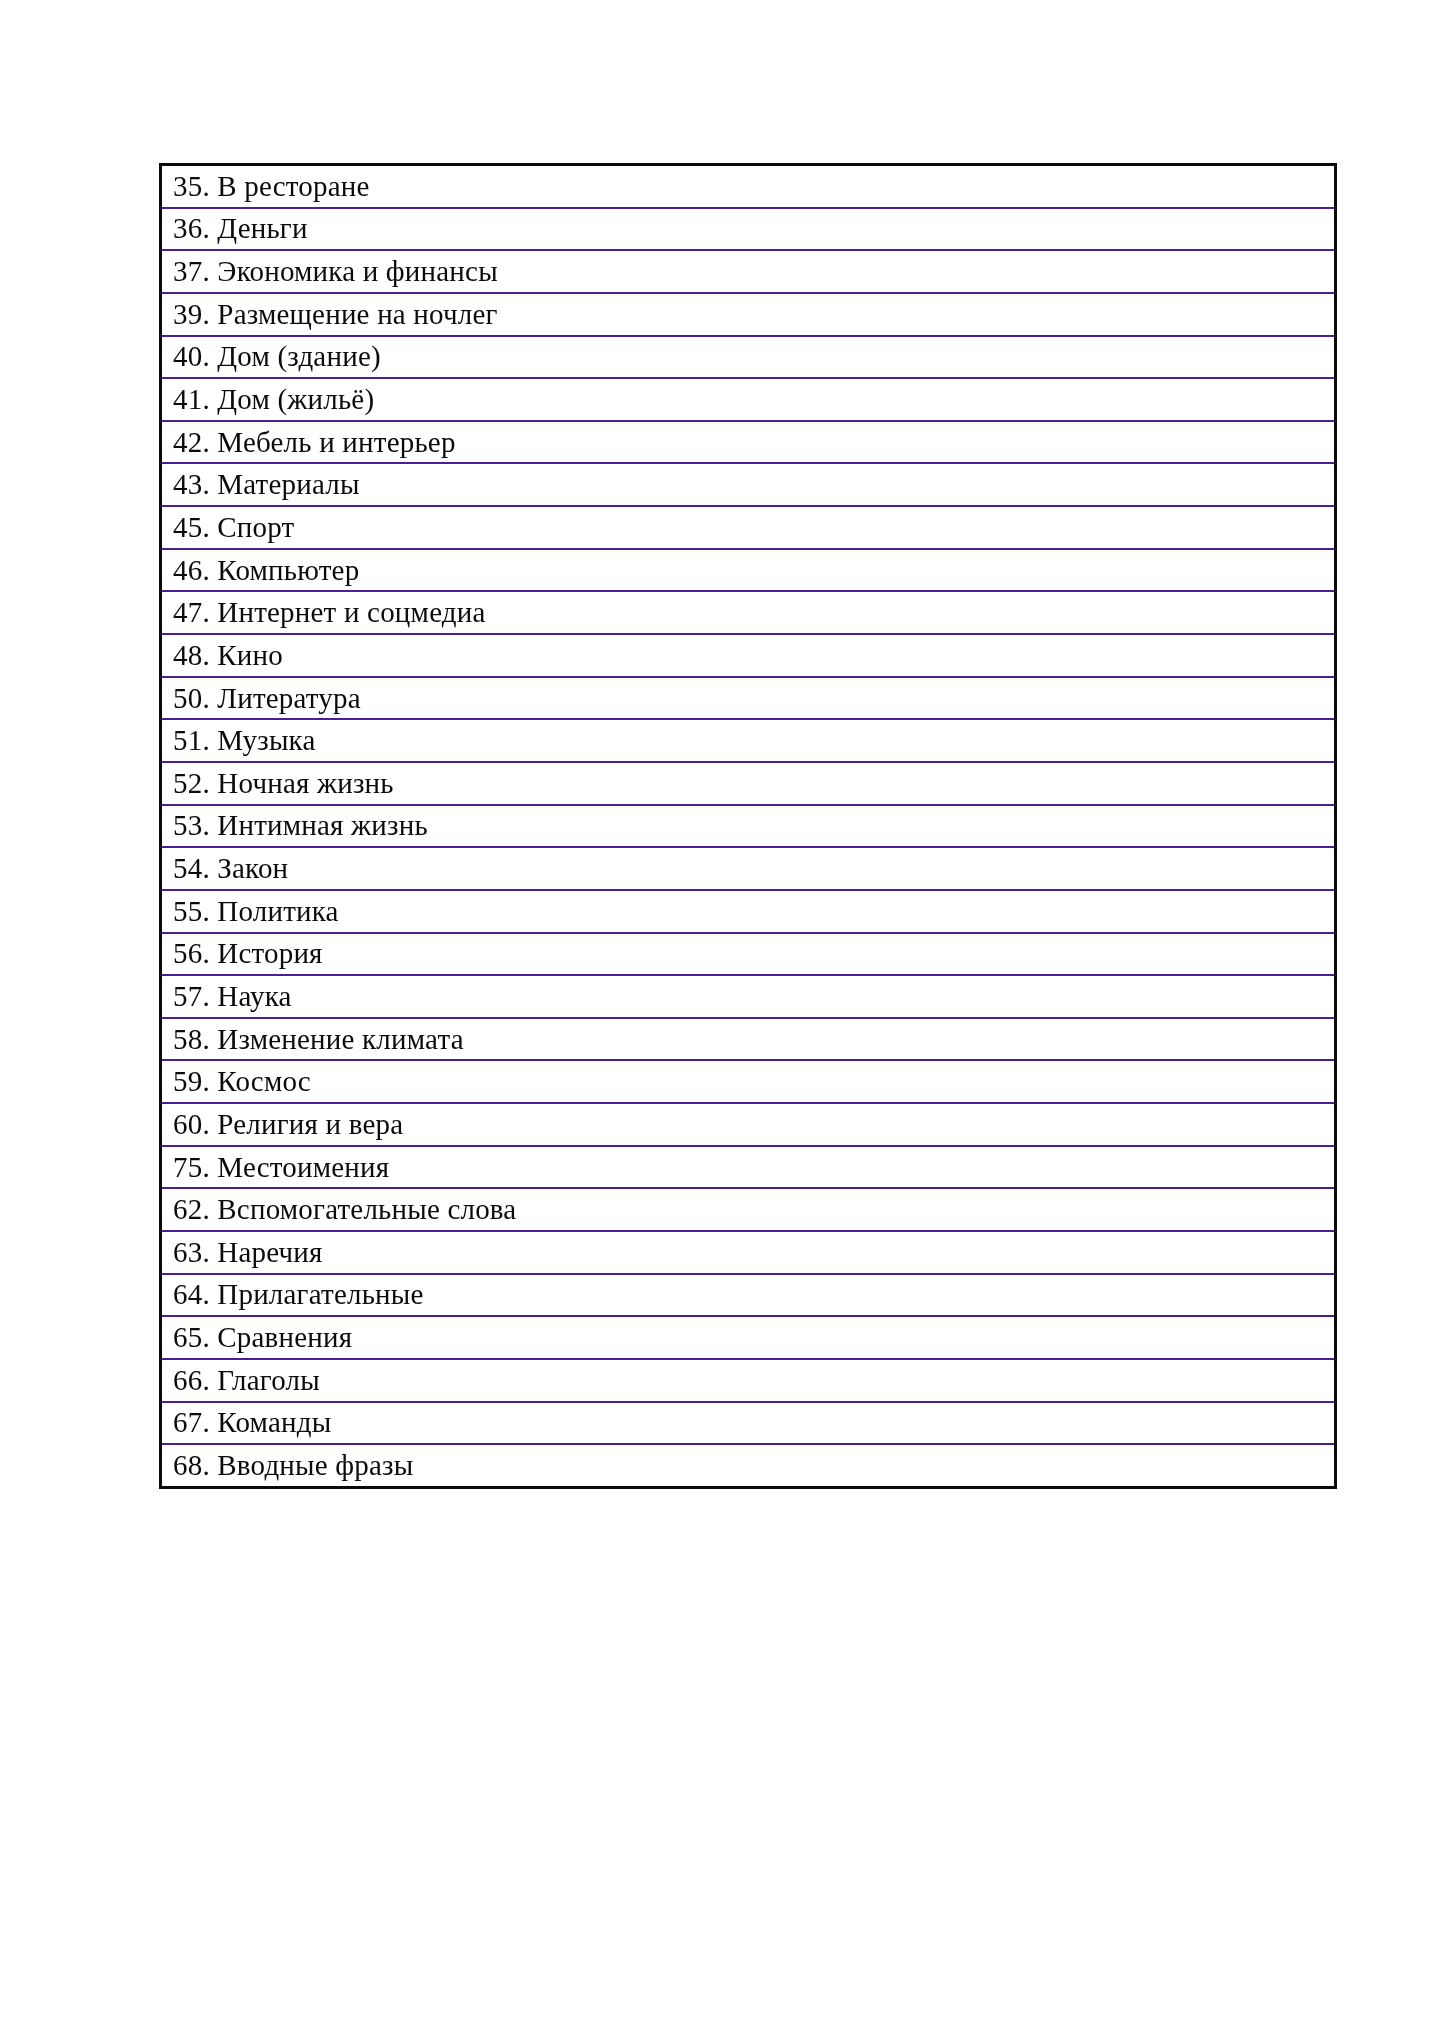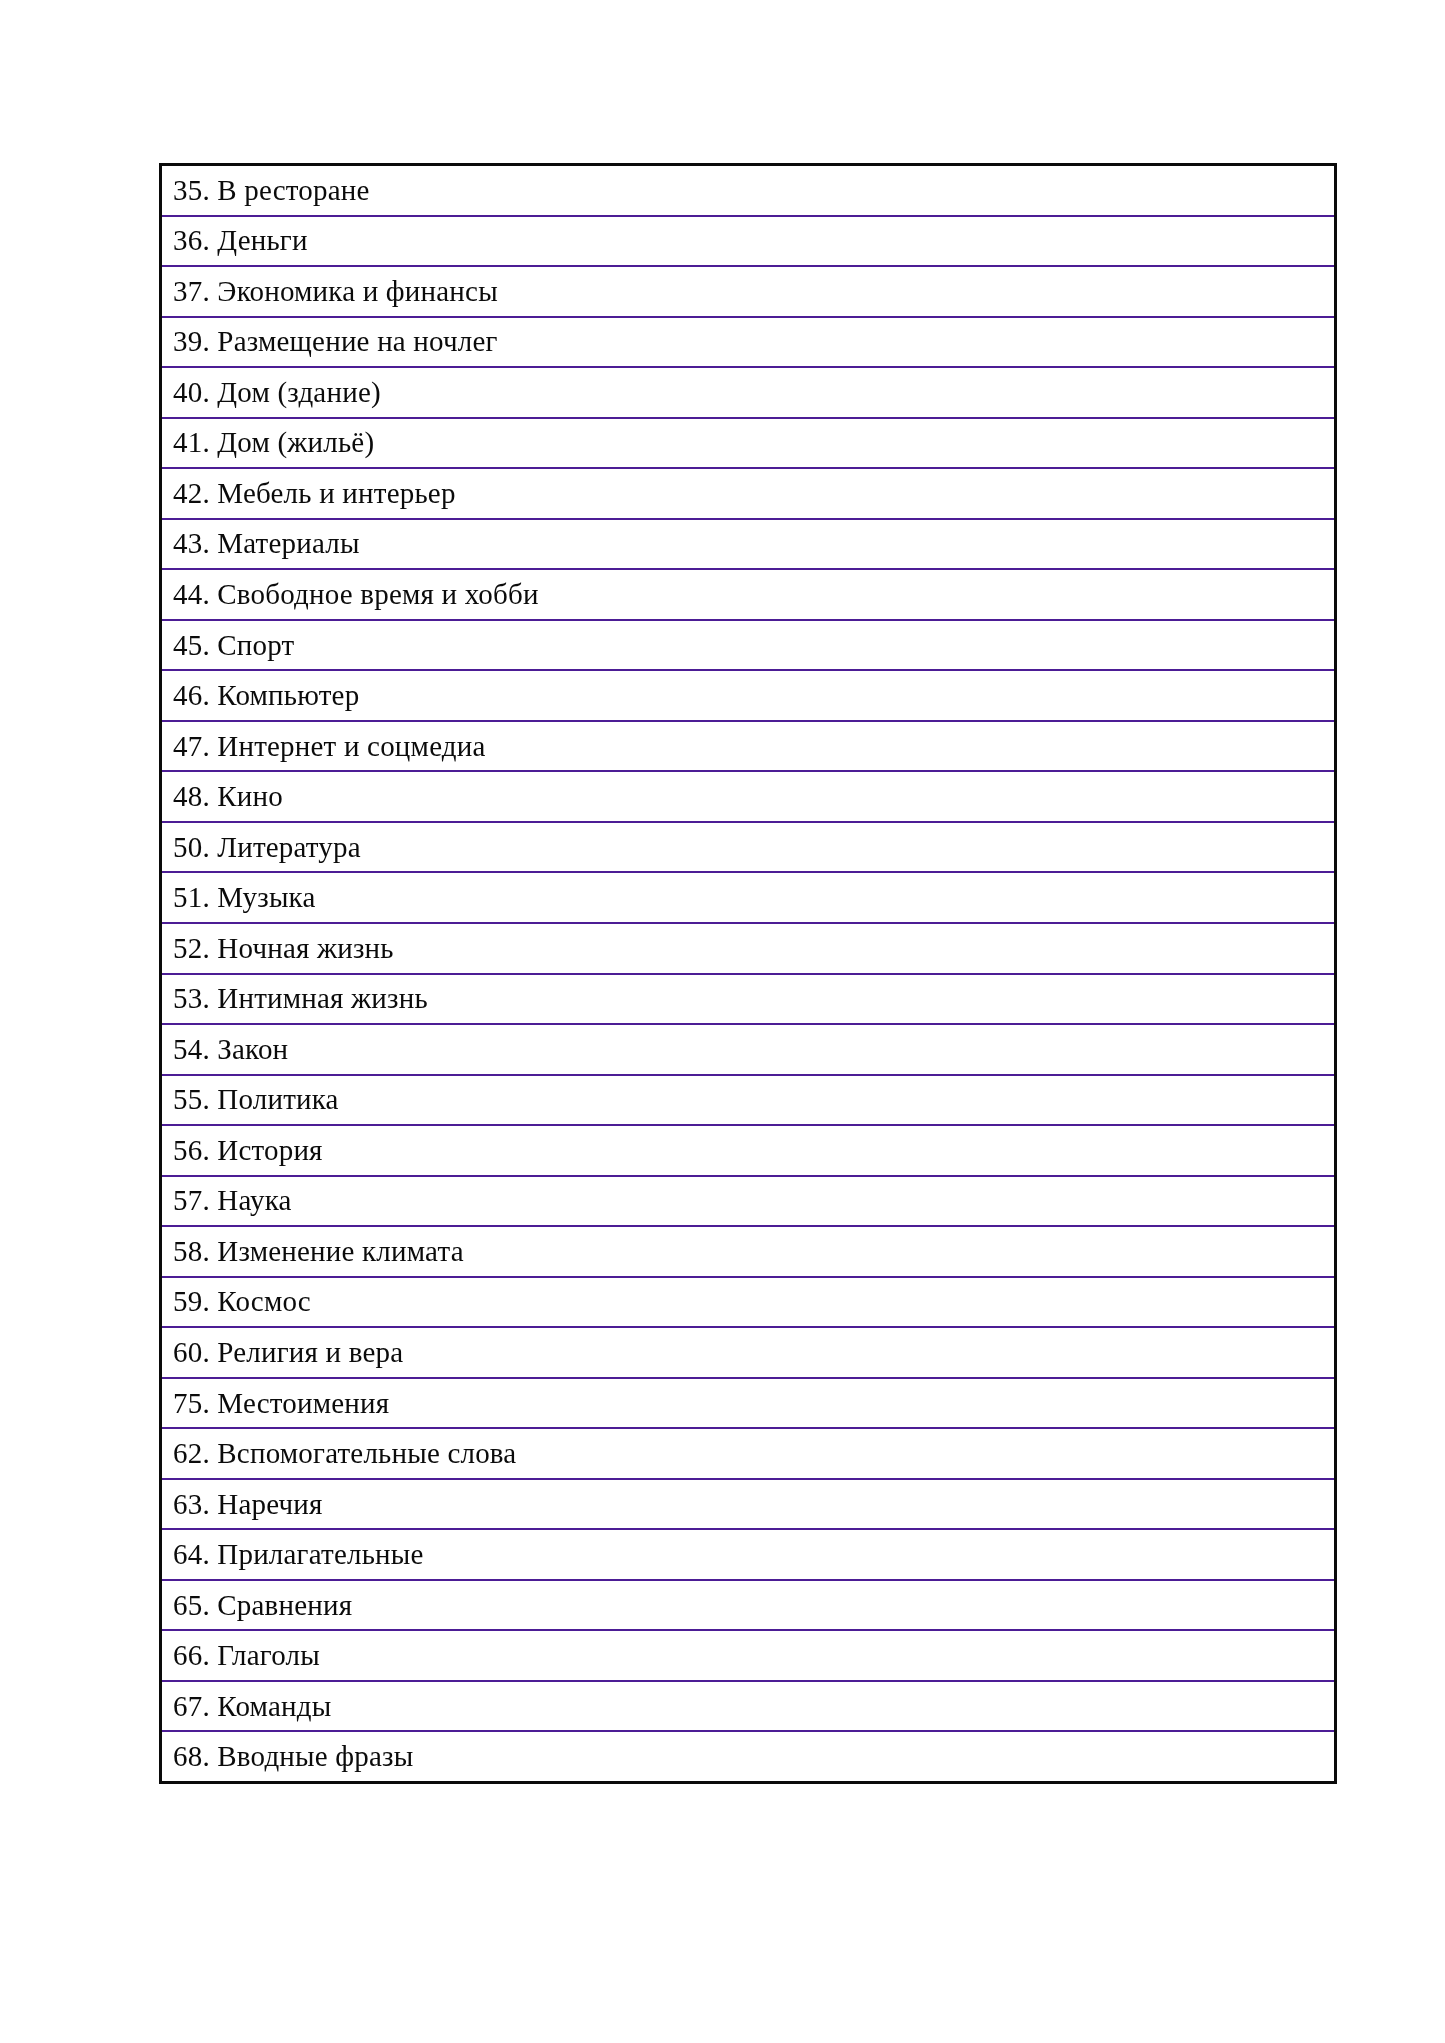--- a/index.html
+++ b/index.html
@@ -13,21 +13,21 @@
     height: 2043px;
     background: #ffffff;
     overflow: hidden;
     font-family: "Liberation Serif", "DejaVu Serif", serif;
   }
   .toc-table {
     position: absolute;
     left: 159px;
     top: 163px;
     width: 1178px;
-    height: 1621px;
+    height: 1326px;
     box-sizing: border-box;
     border: 3px solid #0a0a0a;
     display: flex;
     flex-direction: column;
     background: #ffffff;
   }
   .row {
     flex: 1 1 0;
     display: flex;
     align-items: center;
@@ -68,23 +68,20 @@
         <span class="row-text">40. Дом (здание)</span>
       </div>
     <div class="row">
         <span class="row-text">41. Дом (жильё)</span>
       </div>
     <div class="row">
         <span class="row-text">42. Мебель и интерьер</span>
       </div>
     <div class="row">
         <span class="row-text">43. Материалы</span>
-      </div>
-    <div class="row">
-        <span class="row-text">44. Свободное время и хобби</span>
       </div>
     <div class="row">
         <span class="row-text">45. Спорт</span>
       </div>
     <div class="row">
         <span class="row-text">46. Компьютер</span>
       </div>
     <div class="row">
         <span class="row-text">47. Интернет и соцмедиа</span>
       </div>

